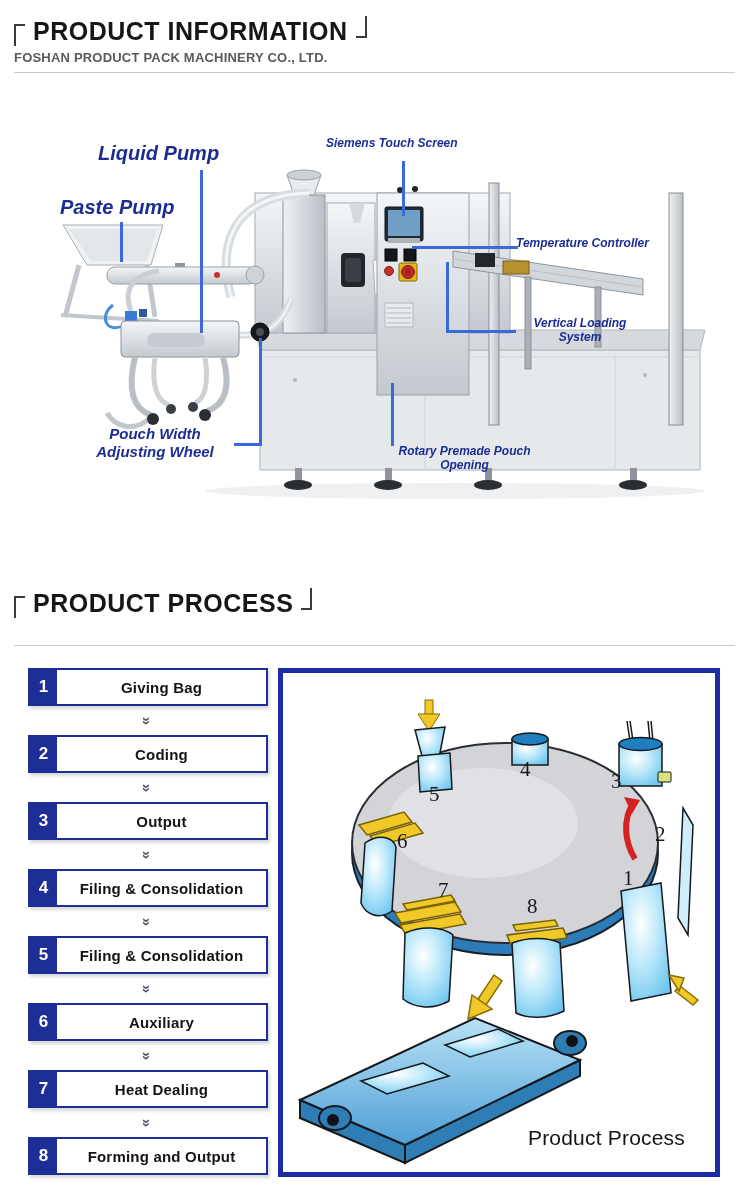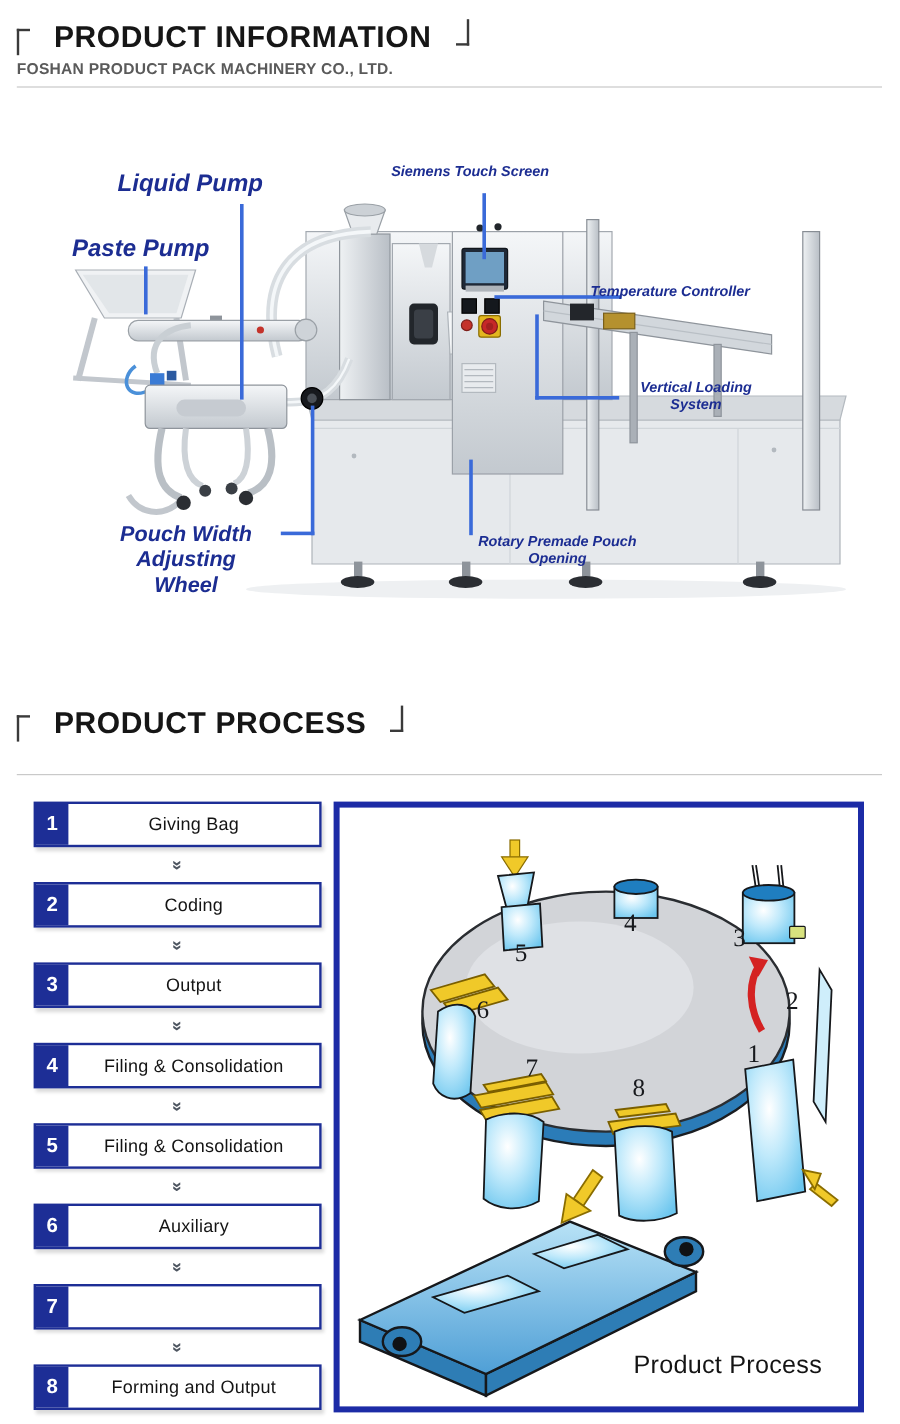--- a/index.html
+++ b/index.html
@@ -1,40 +1,40 @@
 <!DOCTYPE html>
 <html><head>
 <meta charset="utf-8">
 <style>
   html,body{margin:0;padding:0;background:#ffffff;}
   .page{position:relative;width:750px;height:1187px;background:#fff;overflow:hidden;
         font-family:"Liberation Sans",sans-serif;}
   
-  .sec-head{position:absolute;left:14px;display:flex;align-items:center;gap:20px;}
+  .sec-head{position:absolute;left:14px;display:flex;align-items:center;gap:8px;}
   .sec-title{font-size:25px;font-weight:bold;color:#161616;letter-spacing:.5px;}
   .br{display:inline-block;width:9px;height:20px;}
   .br-l{border-left:2px solid #3a3a3a;border-top:2px solid #3a3a3a;margin-top:8px;}
   .br-r{border-right:2px solid #3a3a3a;border-bottom:2px solid #3a3a3a;margin-bottom:8px;}
   .company{position:absolute;left:14px;top:50px;font-size:13px;font-weight:bold;color:#5a5a5a;letter-spacing:.2px;}
   .rule{position:absolute;left:14px;right:15px;height:0;border-top:1px solid #c9c9c9;}
   
   .figure1{position:absolute;left:0;top:75px;width:750px;height:505px;padding-left:40px;}
   .mlabel{position:absolute;color:#1c2d92;font-weight:bold;font-style:italic;
           font-size:12px;line-height:1.18;white-space:nowrap;}
   .mlabel.big{font-size:20px;}
   .mlabel.center{text-align:center;white-space:normal;}
   .cline{position:absolute;background:#3a6ad9;}
   
   .steps{position:absolute;left:28px;top:668px;width:240px;display:flex;flex-direction:column;}
   .step{height:38px;box-sizing:border-box;border:2px solid #1d2e96;background:#fff;
         display:flex;align-items:stretch;box-shadow:2px 3px 3px rgba(0,0,0,.15);}
   .step-num{width:27px;background:#1d2e96;color:#fff;font-size:17px;font-weight:bold;
             display:flex;align-items:center;justify-content:center;}
   .step-label{flex:1;display:flex;align-items:center;justify-content:center;
-              font-size:15px;font-weight:normal;color:#141414;letter-spacing:.2px;}
+              font-size:15px;font-weight:bold;color:#141414;letter-spacing:.2px;}
   .step-gap{height:29px;display:flex;align-items:center;justify-content:center;}
   .chev{display:inline-block;transform:rotate(90deg);font-size:15px;font-weight:bold;
         color:#4d5560;letter-spacing:-1px;line-height:1;}
   .panel{position:absolute;left:278px;top:668px;width:442px;height:509px;box-sizing:border-box;
          border:5px solid #1c2ba6;background:#fff;}
   .caption{position:absolute;right:30px;bottom:22px;font-size:21px;color:#141414;letter-spacing:.2px;}
 </style>
 </head>
 <body>
 
@@ -177,26 +177,26 @@
     <div class="cline" style="left:412px;top:171px;width:106px;height:3px;"></div>
     <div class="cline" style="left:446px;top:187px;width:3px;height:71px;"></div>
     <div class="cline" style="left:446px;top:255px;width:70px;height:3px;"></div>
     <div class="cline" style="left:259px;top:263px;width:3px;height:108px;"></div>
     <div class="cline" style="left:234px;top:368px;width:28px;height:3px;"></div>
     <div class="cline" style="left:391px;top:308px;width:3px;height:63px;"></div>
 
     <div class="mlabel big" style="left:98px;top:67px;">Liquid Pump</div>
     <div class="mlabel big" style="left:60px;top:121px;">Paste Pump</div>
     <div class="mlabel" style="left:326px;top:61px;">Siemens Touch Screen</div>
-    <div class="mlabel" style="left:492px;top:161px;">Temperature Controller</div>
+    <div class="mlabel" style="left:516px;top:161px;">Temperature Controller</div>
     <div class="mlabel center" style="left:500px;top:241px;width:160px;">
       <span>Vertical Loading</span><br>
       <span>System</span>
     </div>
-    <div class="mlabel center" style="left:90px;top:360px;width:130px;font-size:18px;font-style:italic;">
+    <div class="mlabel center" style="left:90px;top:350px;width:130px;font-size:15px;font-style:italic;">
       <span>Pouch Width</span><br>
       <span>Adjusting Wheel</span>
     </div>
     <div class="mlabel center" style="left:372px;top:369px;width:185px;">
       <span>Rotary Premade Pouch</span><br>
       <span>Opening</span>
     </div>
   </div>
 
   <div class="sec-head" style="top:588px;">
@@ -244,20 +244,21 @@
       </div>
     <div class="step">
       <div class="step-num">6</div>
       <div class="step-label">Auxiliary</div>
     </div>
     <div class="step-gap">
         <span class="chev">»</span>
       </div>
     <div class="step">
       <div class="step-num">7</div>
+      <div class="step-label">Heat Dealing</div>
     </div>
     <div class="step-gap">
         <span class="chev">»</span>
       </div>
     <div class="step">
       <div class="step-num">8</div>
       <div class="step-label">Forming and Output</div>
     </div>
   </div>
 

